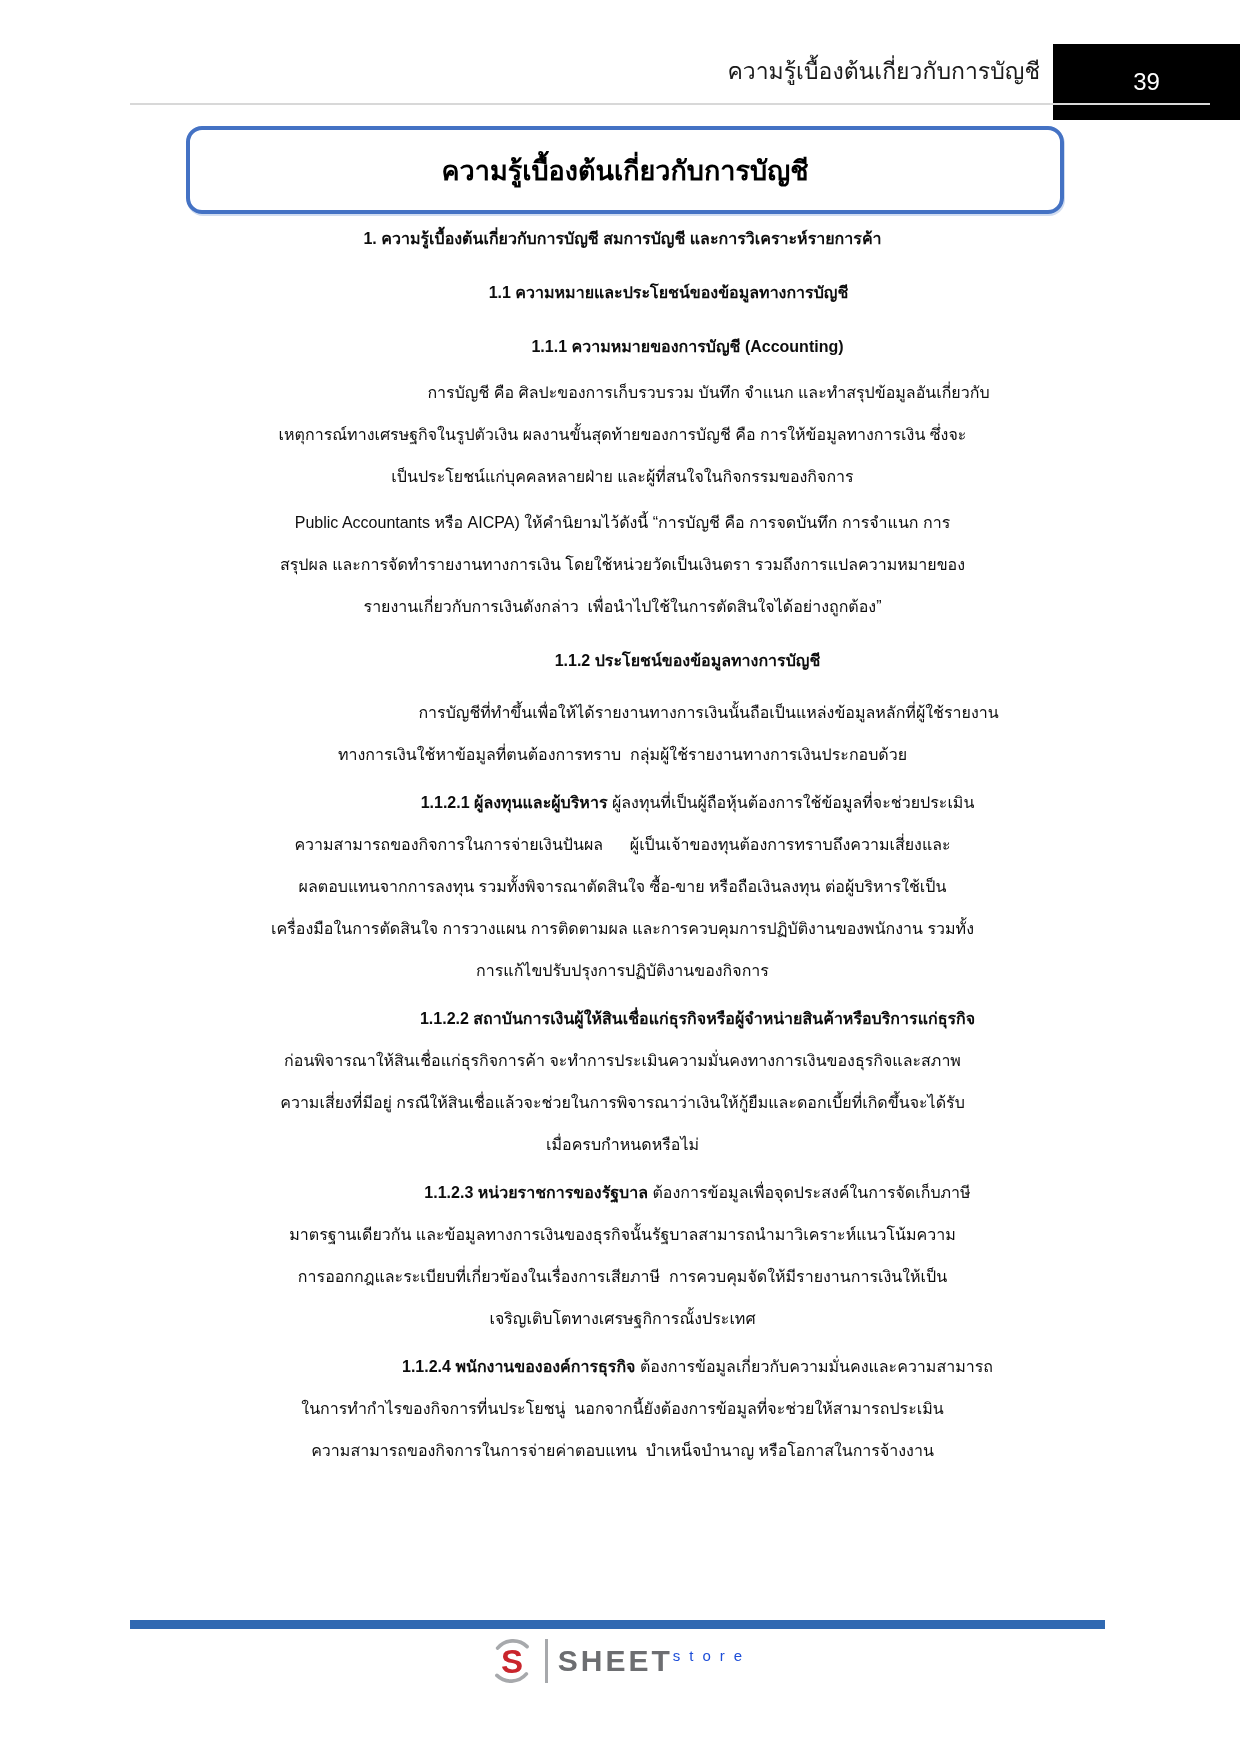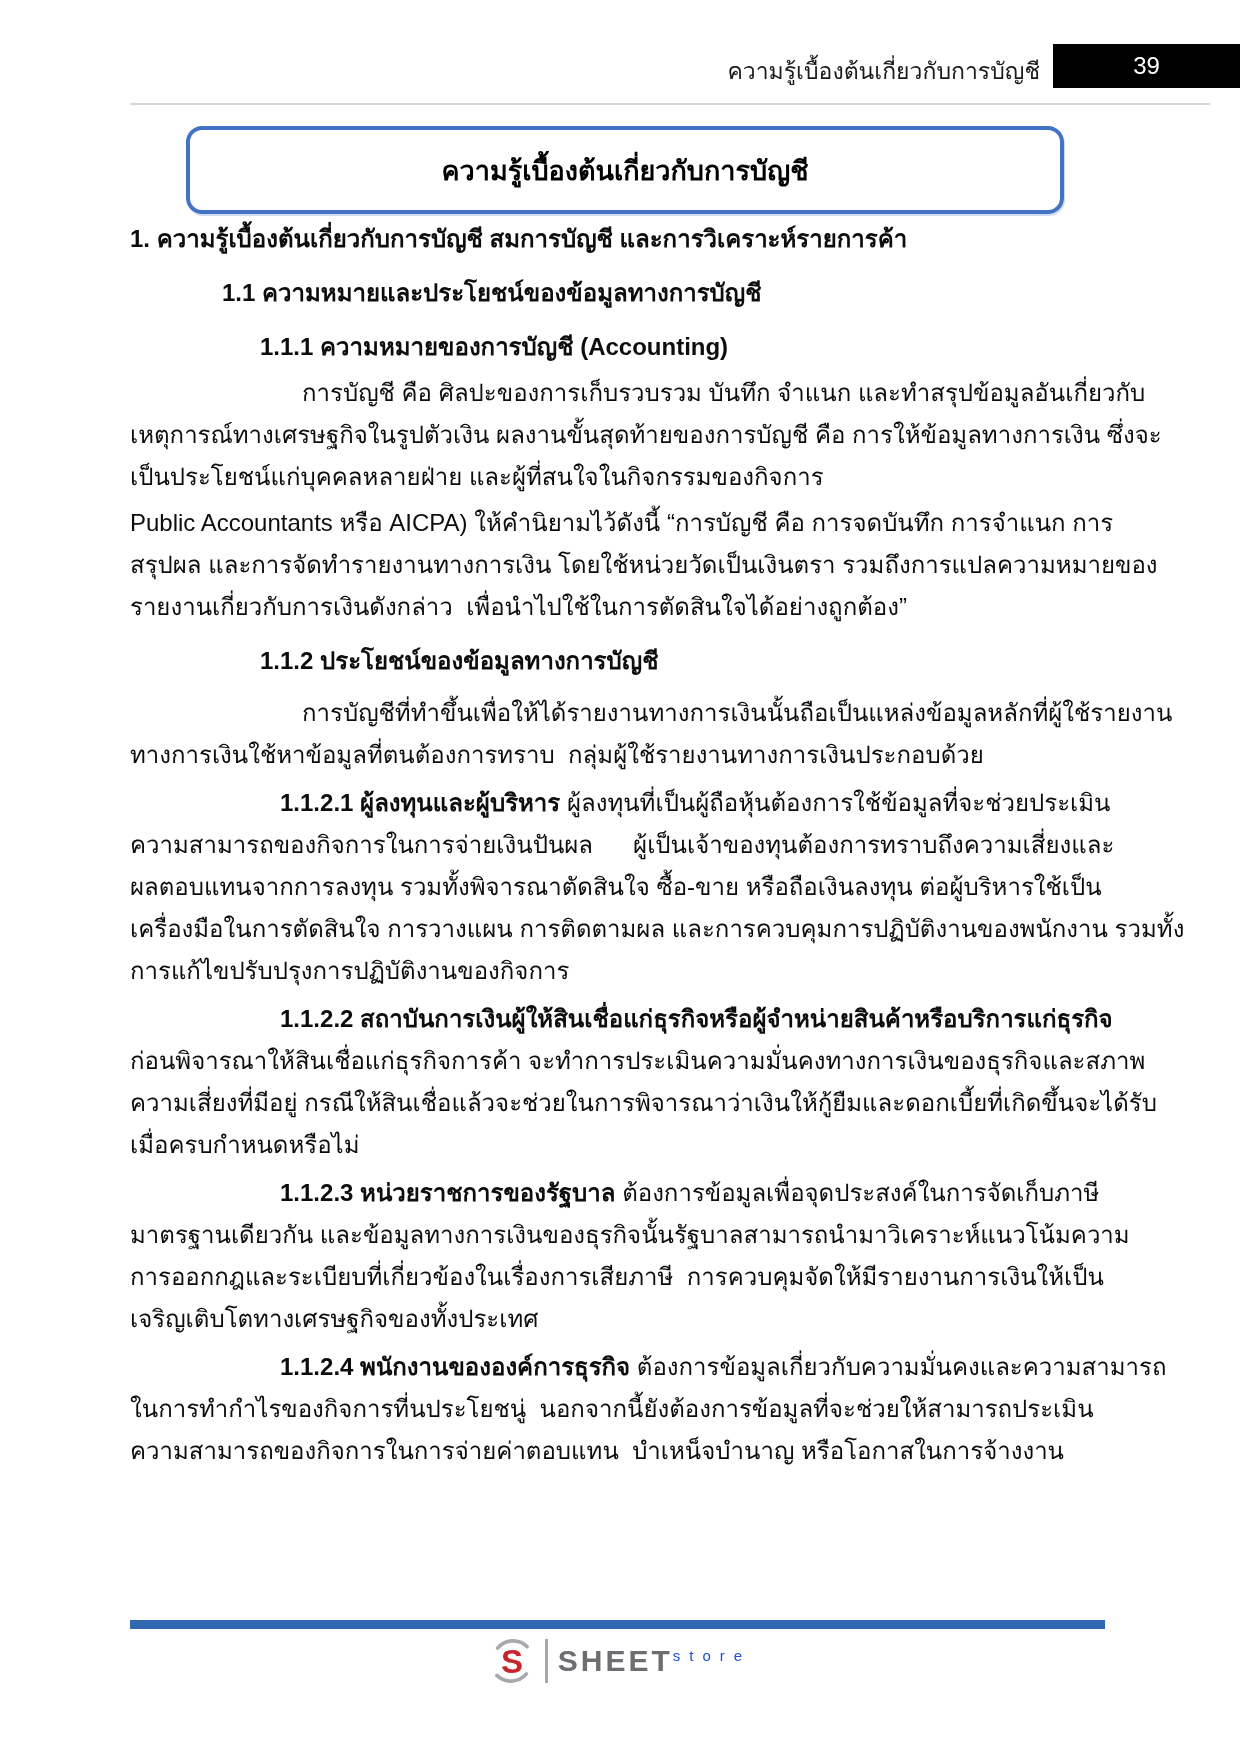--- a/index.html
+++ b/index.html
@@ -11,41 +11,41 @@
     color:#111111;
     overflow:hidden;
   }
   
   .header-title{
     position:absolute;top:56px;right:200px;
     font-size:23px;line-height:30px;color:#1a1a1a;
     white-space:pre;
   }
   .page-number-box{
-    position:absolute;top:44px;right:0;width:187px;height:44px;
+    position:absolute;top:44px;right:0;width:187px;height:76px;
     background:#000000;display:flex;align-items:center;justify-content:center;
   }
   .page-number-box span{color:#ffffff;font-size:24px;}
   .header-rule{
     position:absolute;top:103px;left:130px;width:1080px;height:2px;
     background:#d8d8d8;
   }
   
   .title-box{
     position:absolute;top:126px;left:186px;width:878px;height:88px;
     border:4px solid var(--accent,#4472C4);border-radius:16px;
     display:flex;align-items:center;justify-content:center;
     box-sizing:border-box;
     box-shadow:1px 2px 0 rgba(68,114,196,0.25);
   }
   .title-box .title-text{font-size:27px;font-weight:bold;color:#000;}
   
   .content{
     position:absolute;top:218px;left:130px;width:985px;
-    font-size:24px;color:#0d0d0d;
+    font-size:16px;color:#0d0d0d;text-align:center;
   }
   .line{height:42px;line-height:42px;white-space:pre;}
   .b{font-weight:bold;}
   .blk-h2,.blk-h3{margin-top:12px;}
   .blk-para{margin-top:4px;}
   .blk-para-lead{margin-top:6px;}
   
   .footer-bar{
     position:absolute;top:1620px;left:130px;width:975px;height:9px;
     background:var(--footer-bar,#3069B2);
@@ -116,21 +116,21 @@
       <div class="blk blk-para-lead">
         <div class="line" style="padding-left: 150px;"><span class="b">1.1.2.2 สถาบันการเงินผู้ให้สินเชื่อแก่ธุรกิจหรือผู้จำหน่ายสินค้าหรือบริการแก่ธุรกิจ</span></div>
         <div class="line"><span>ก่อนพิจารณาให้สินเชื่อแก่ธุรกิจการค้า จะทำการประเมินความมั่นคงทางการเงินของธุรกิจและสภาพ</span></div>
         <div class="line"><span>ความเสี่ยงที่มีอยู่ กรณีให้สินเชื่อแล้วจะช่วยในการพิจารณาว่าเงินให้กู้ยืมและดอกเบี้ยที่เกิดขึ้นจะได้รับ</span></div>
         <div class="line"><span>เมื่อครบกำหนดหรือไม่</span></div>
       </div>
       <div class="blk blk-para-lead">
         <div class="line" style="padding-left: 150px;"><span class="b">1.1.2.3 หน่วยราชการของรัฐบาล</span><span> ต้องการข้อมูลเพื่อจุดประสงค์ในการจัดเก็บภาษี</span></div>
         <div class="line"><span>มาตรฐานเดียวกัน และข้อมูลทางการเงินของธุรกิจนั้นรัฐบาลสามารถนำมาวิเคราะห์แนวโน้มความ</span></div>
         <div class="line"><span>การออกกฎและระเบียบที่เกี่ยวข้องในเรื่องการเสียภาษี  การควบคุมจัดให้มีรายงานการเงินให้เป็น</span></div>
-        <div class="line"><span>เจริญเติบโตทางเศรษฐกิจของทั้งประเทศ</span></div>
+        <div class="line"><span>เจริญเติบโตทางเศรษฐกิการณั้งประเทศ</span></div>
       </div>
       <div class="blk blk-para-lead">
         <div class="line" style="padding-left: 150px;"><span class="b">1.1.2.4 พนักงานขององค์การธุรกิจ</span><span> ต้องการข้อมูลเกี่ยวกับความมั่นคงและความสามารถ</span></div>
         <div class="line"><span>ในการทำกำไรของกิจการที่นประโยชนู่  นอกจากนี้ยังต้องการข้อมูลที่จะช่วยให้สามารถประเมิน</span></div>
         <div class="line"><span>ความสามารถของกิจการในการจ่ายค่าตอบแทน  บำเหน็จบำนาญ หรือโอกาสในการจ้างงาน</span></div>
       </div>
     </div>
 
   <div class="footer-bar"></div>
   <div class="logo">

